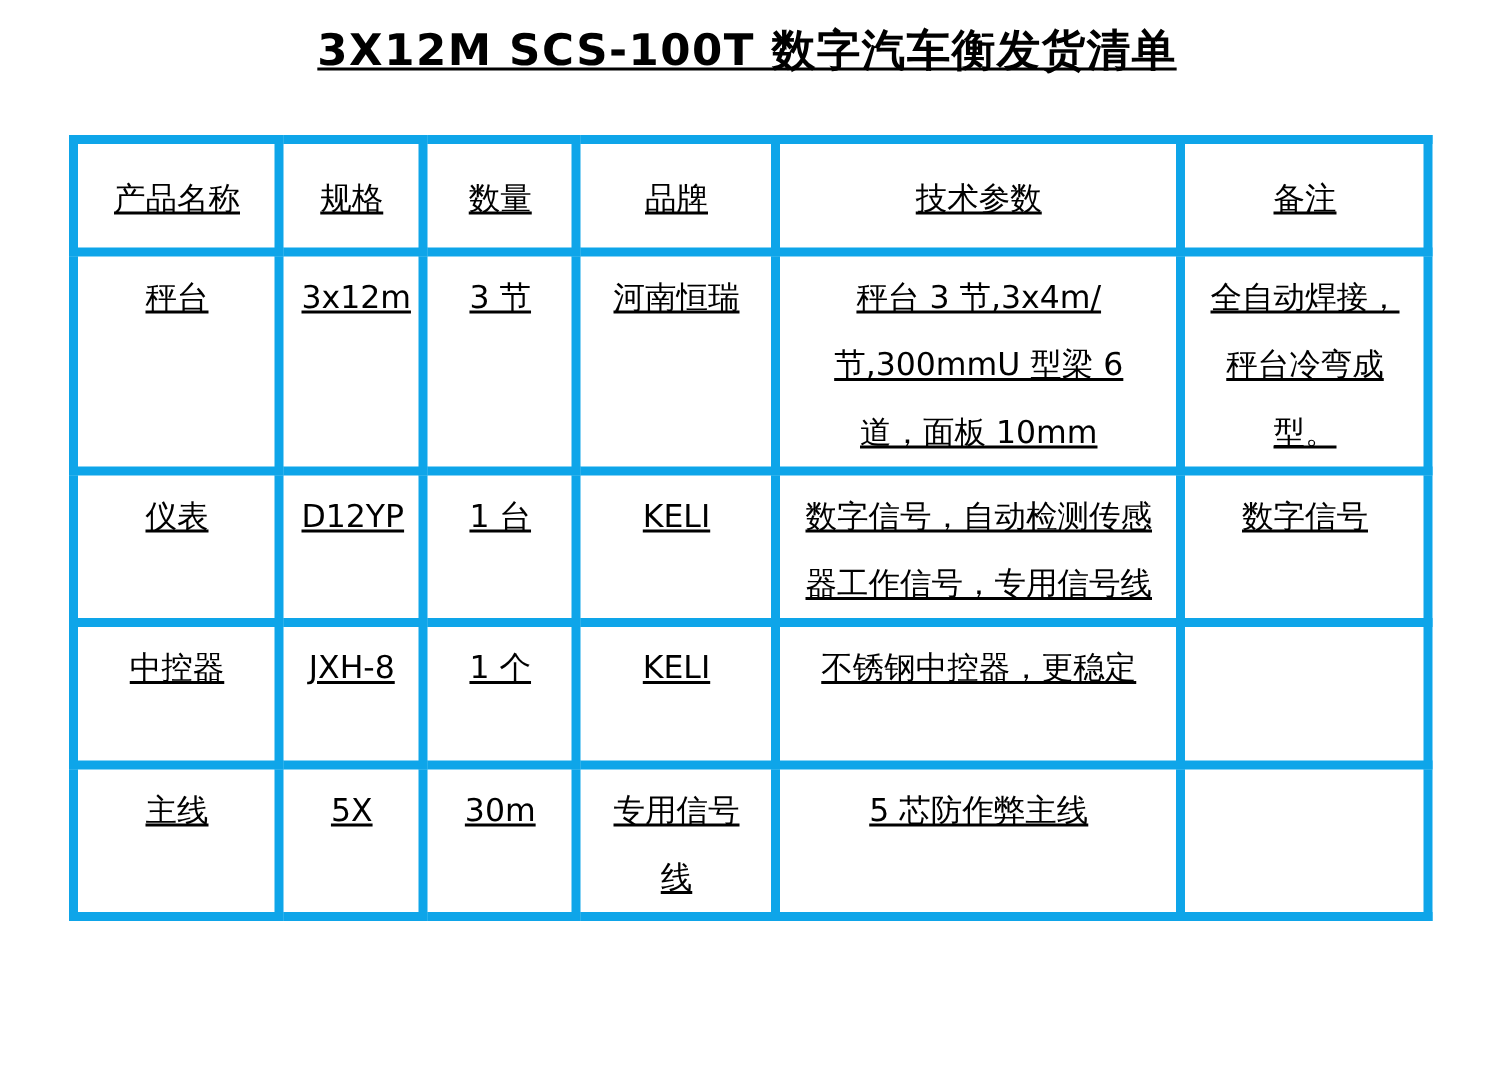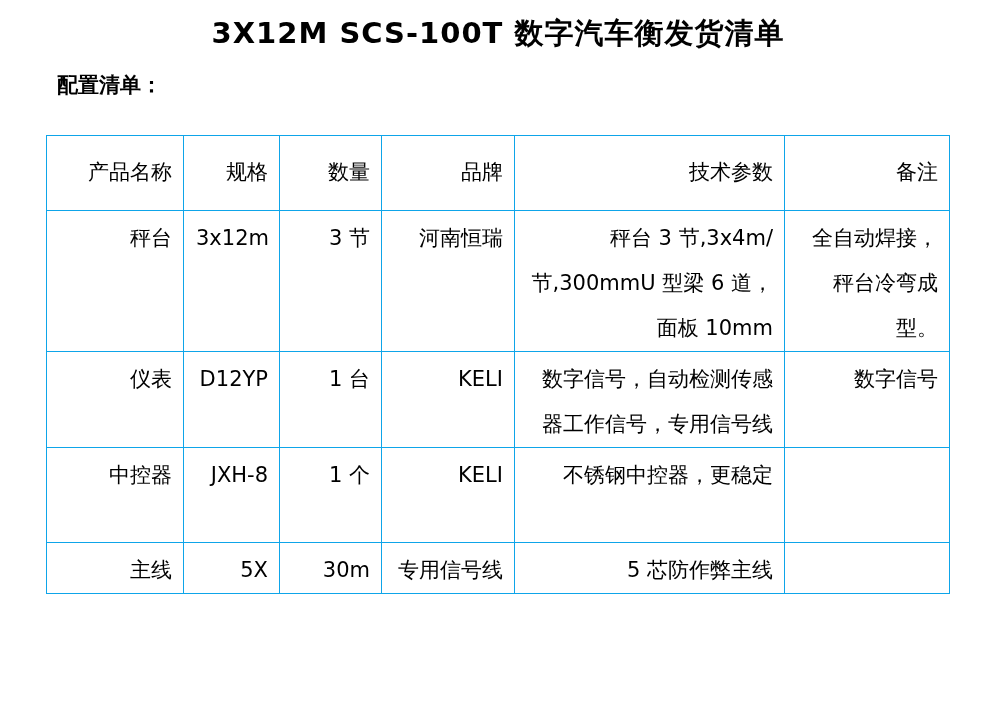--- a/index.html
+++ b/index.html
@@ -10,20 +10,21 @@
     width: 996px;
     height: 722px;
     font-family: "DejaVu Sans", "Liberation Sans", sans-serif;
     color: #000000;
   }
   .page {
     position: relative;
     width: 996px;
     height: 722px;
     overflow: hidden;
+    text-decoration: underline;
   }
   .doc-title {
     margin: 14px 0 0 0;
     text-align: center;
     font-size: 29px;
     font-weight: bold;
     letter-spacing: 1px;
   }
   .subtitle {
     margin: 17px 0 0 57px;
@@ -32,22 +33,22 @@
   }
   table.equipment {
     margin: 36px 0 0 46px;
     border-collapse: collapse;
     table-layout: fixed;
     width: 903px;
     background: #ffffff;
   }
   table.equipment th,
   table.equipment td {
-    border: 1px solid #0ea5e9;
-    text-align: right;
+    border: 6px solid #0ea5e9;
+    text-align: center;
     vertical-align: top;
     font-size: 21px;
     font-weight: normal;
     line-height: 45px;
     padding: 5px 11px 0 12px;
     overflow: hidden;
     margin-left: 48px;
   }
   table.equipment thead tr { height: 75px; }
   table.equipment thead th { padding-top: 14px; }
@@ -58,21 +59,20 @@
   table.equipment tbody tr:nth-child(5) { height: 50px; }
   table.equipment tbody tr:nth-child(6) { height: 48px; }
 </style>
 </head>
 <body>
 
 <div class="page">
 
   <h1 class="doc-title">3X12M SCS-100T 数字汽车衡发货清单</h1>
 
-  <div class="subtitle">配置清单：</div>
 
   <table class="equipment">
     <colgroup>
       <col style="width:137px">
       <col style="width:96px">
       <col style="width:102px">
       <col style="width:133px">
       <col style="width:270px">
       <col style="width:165px">
     </colgroup>

